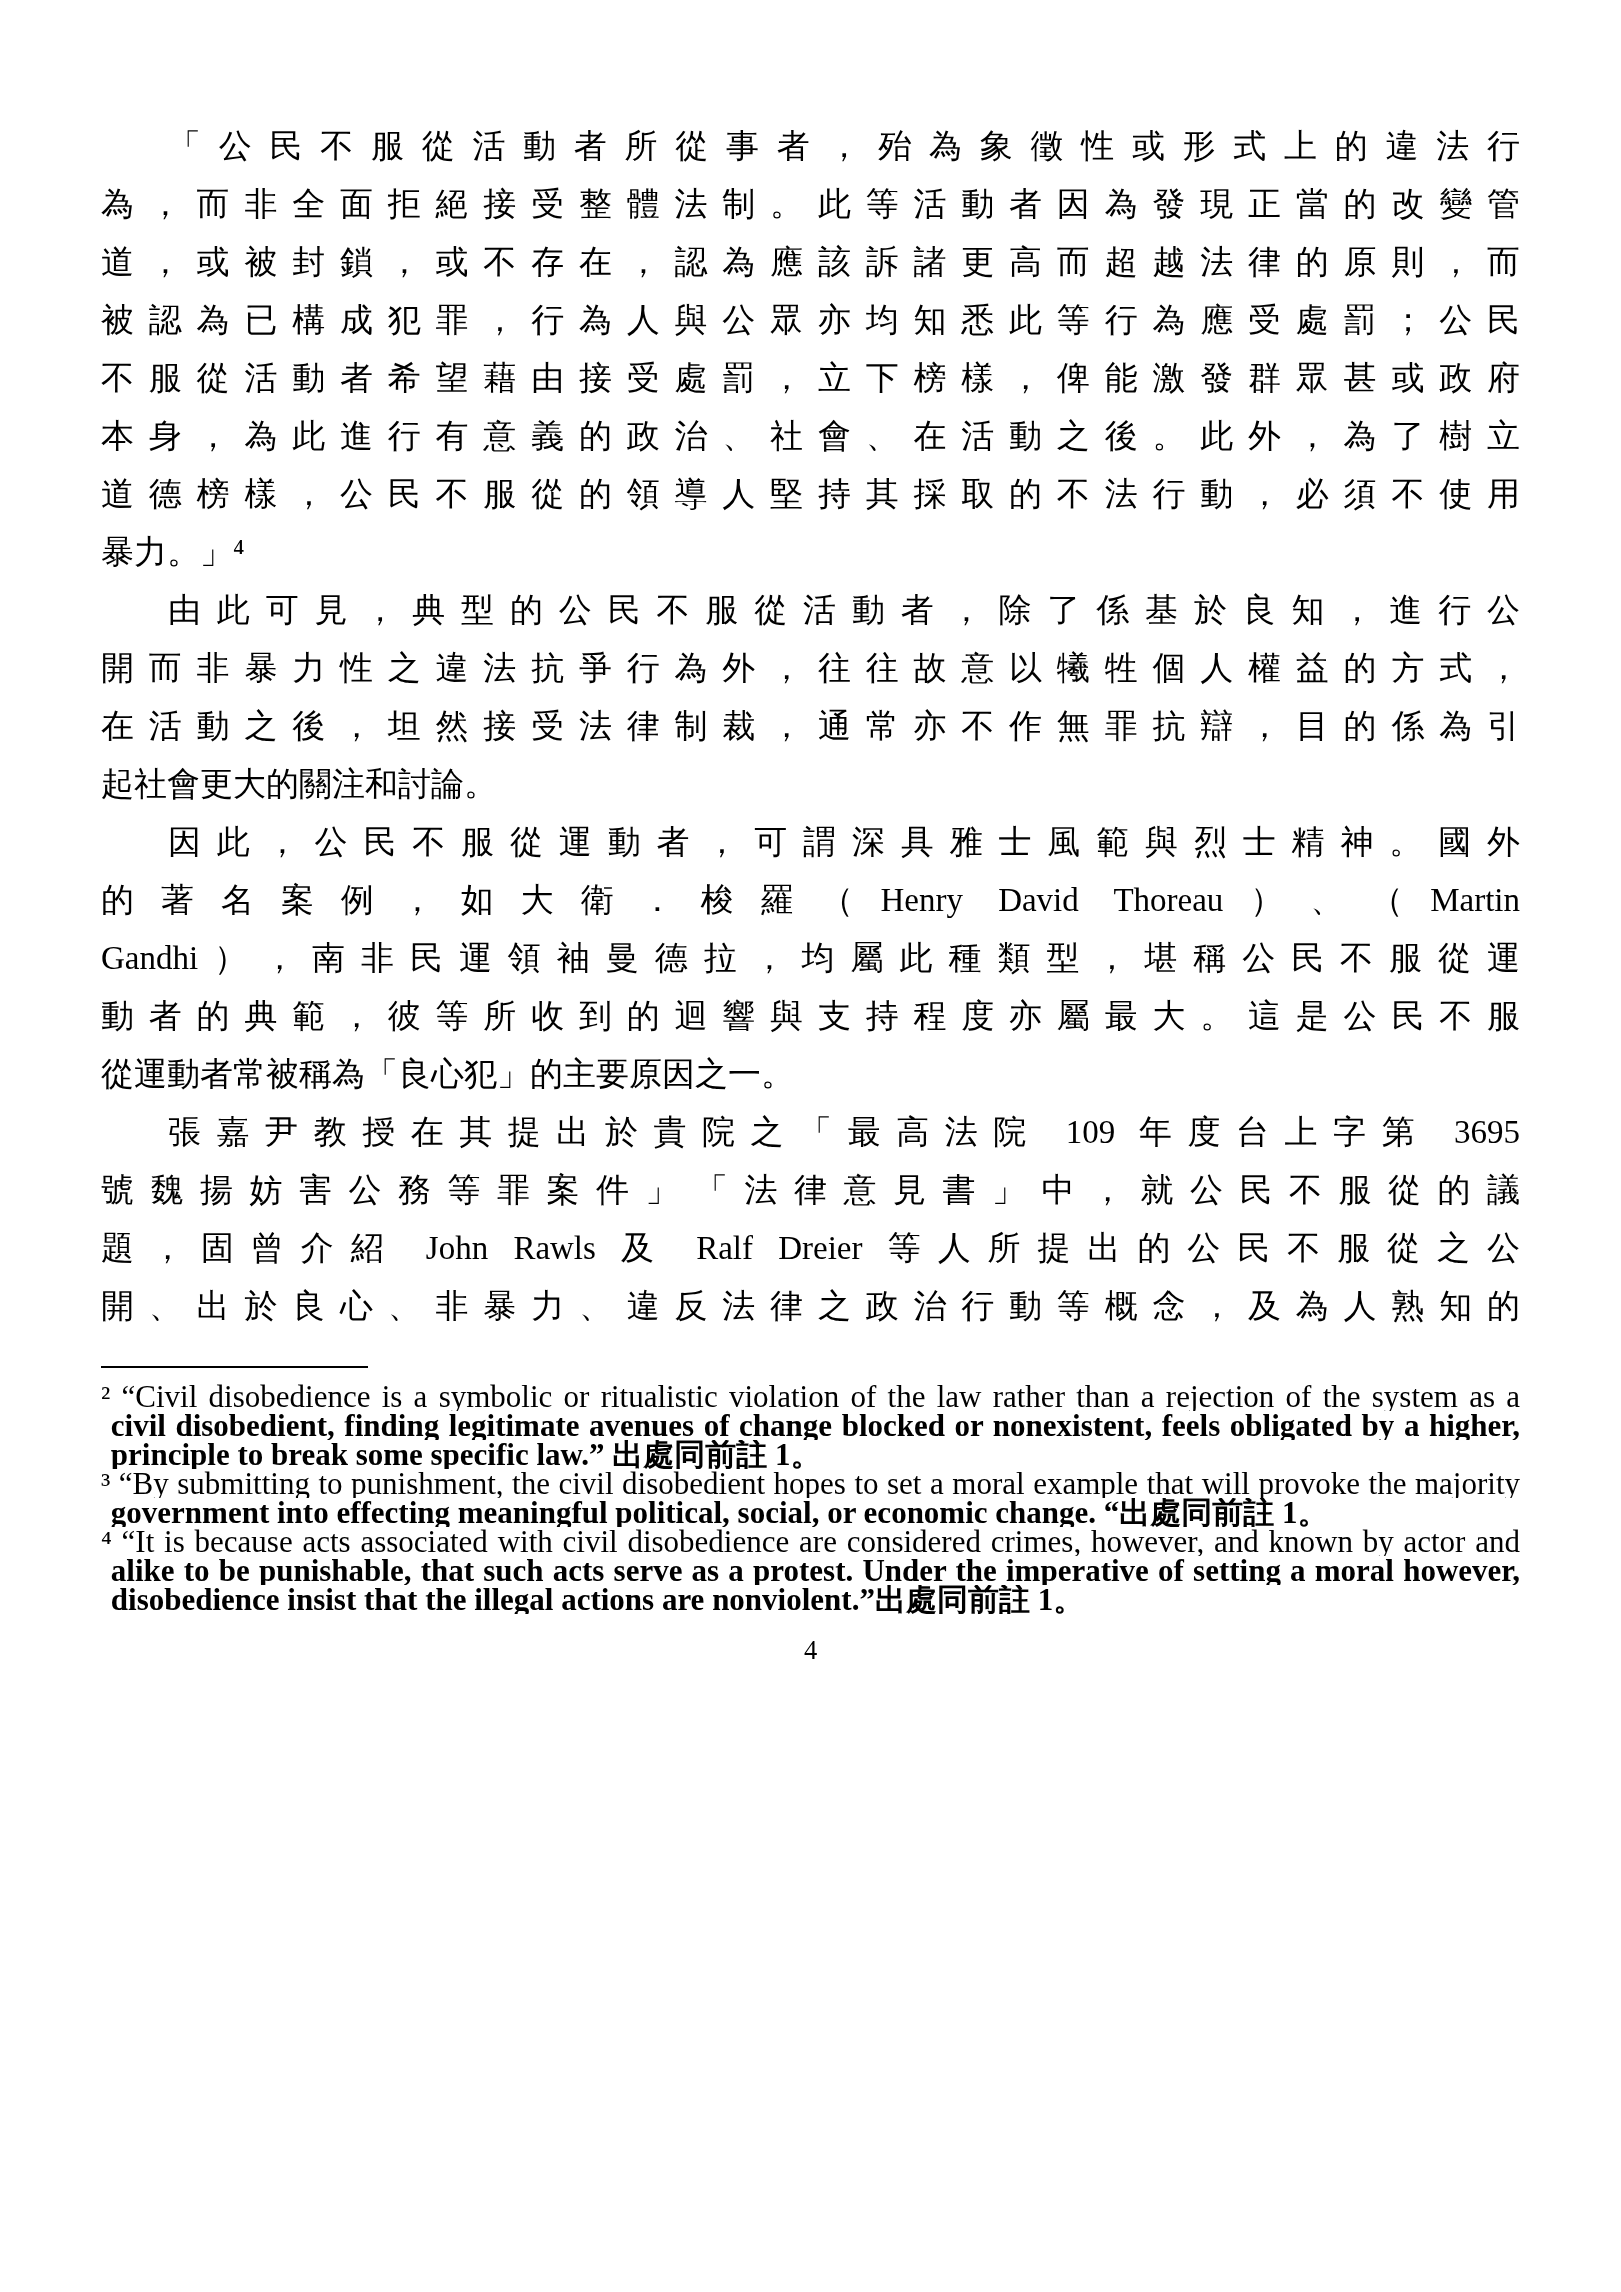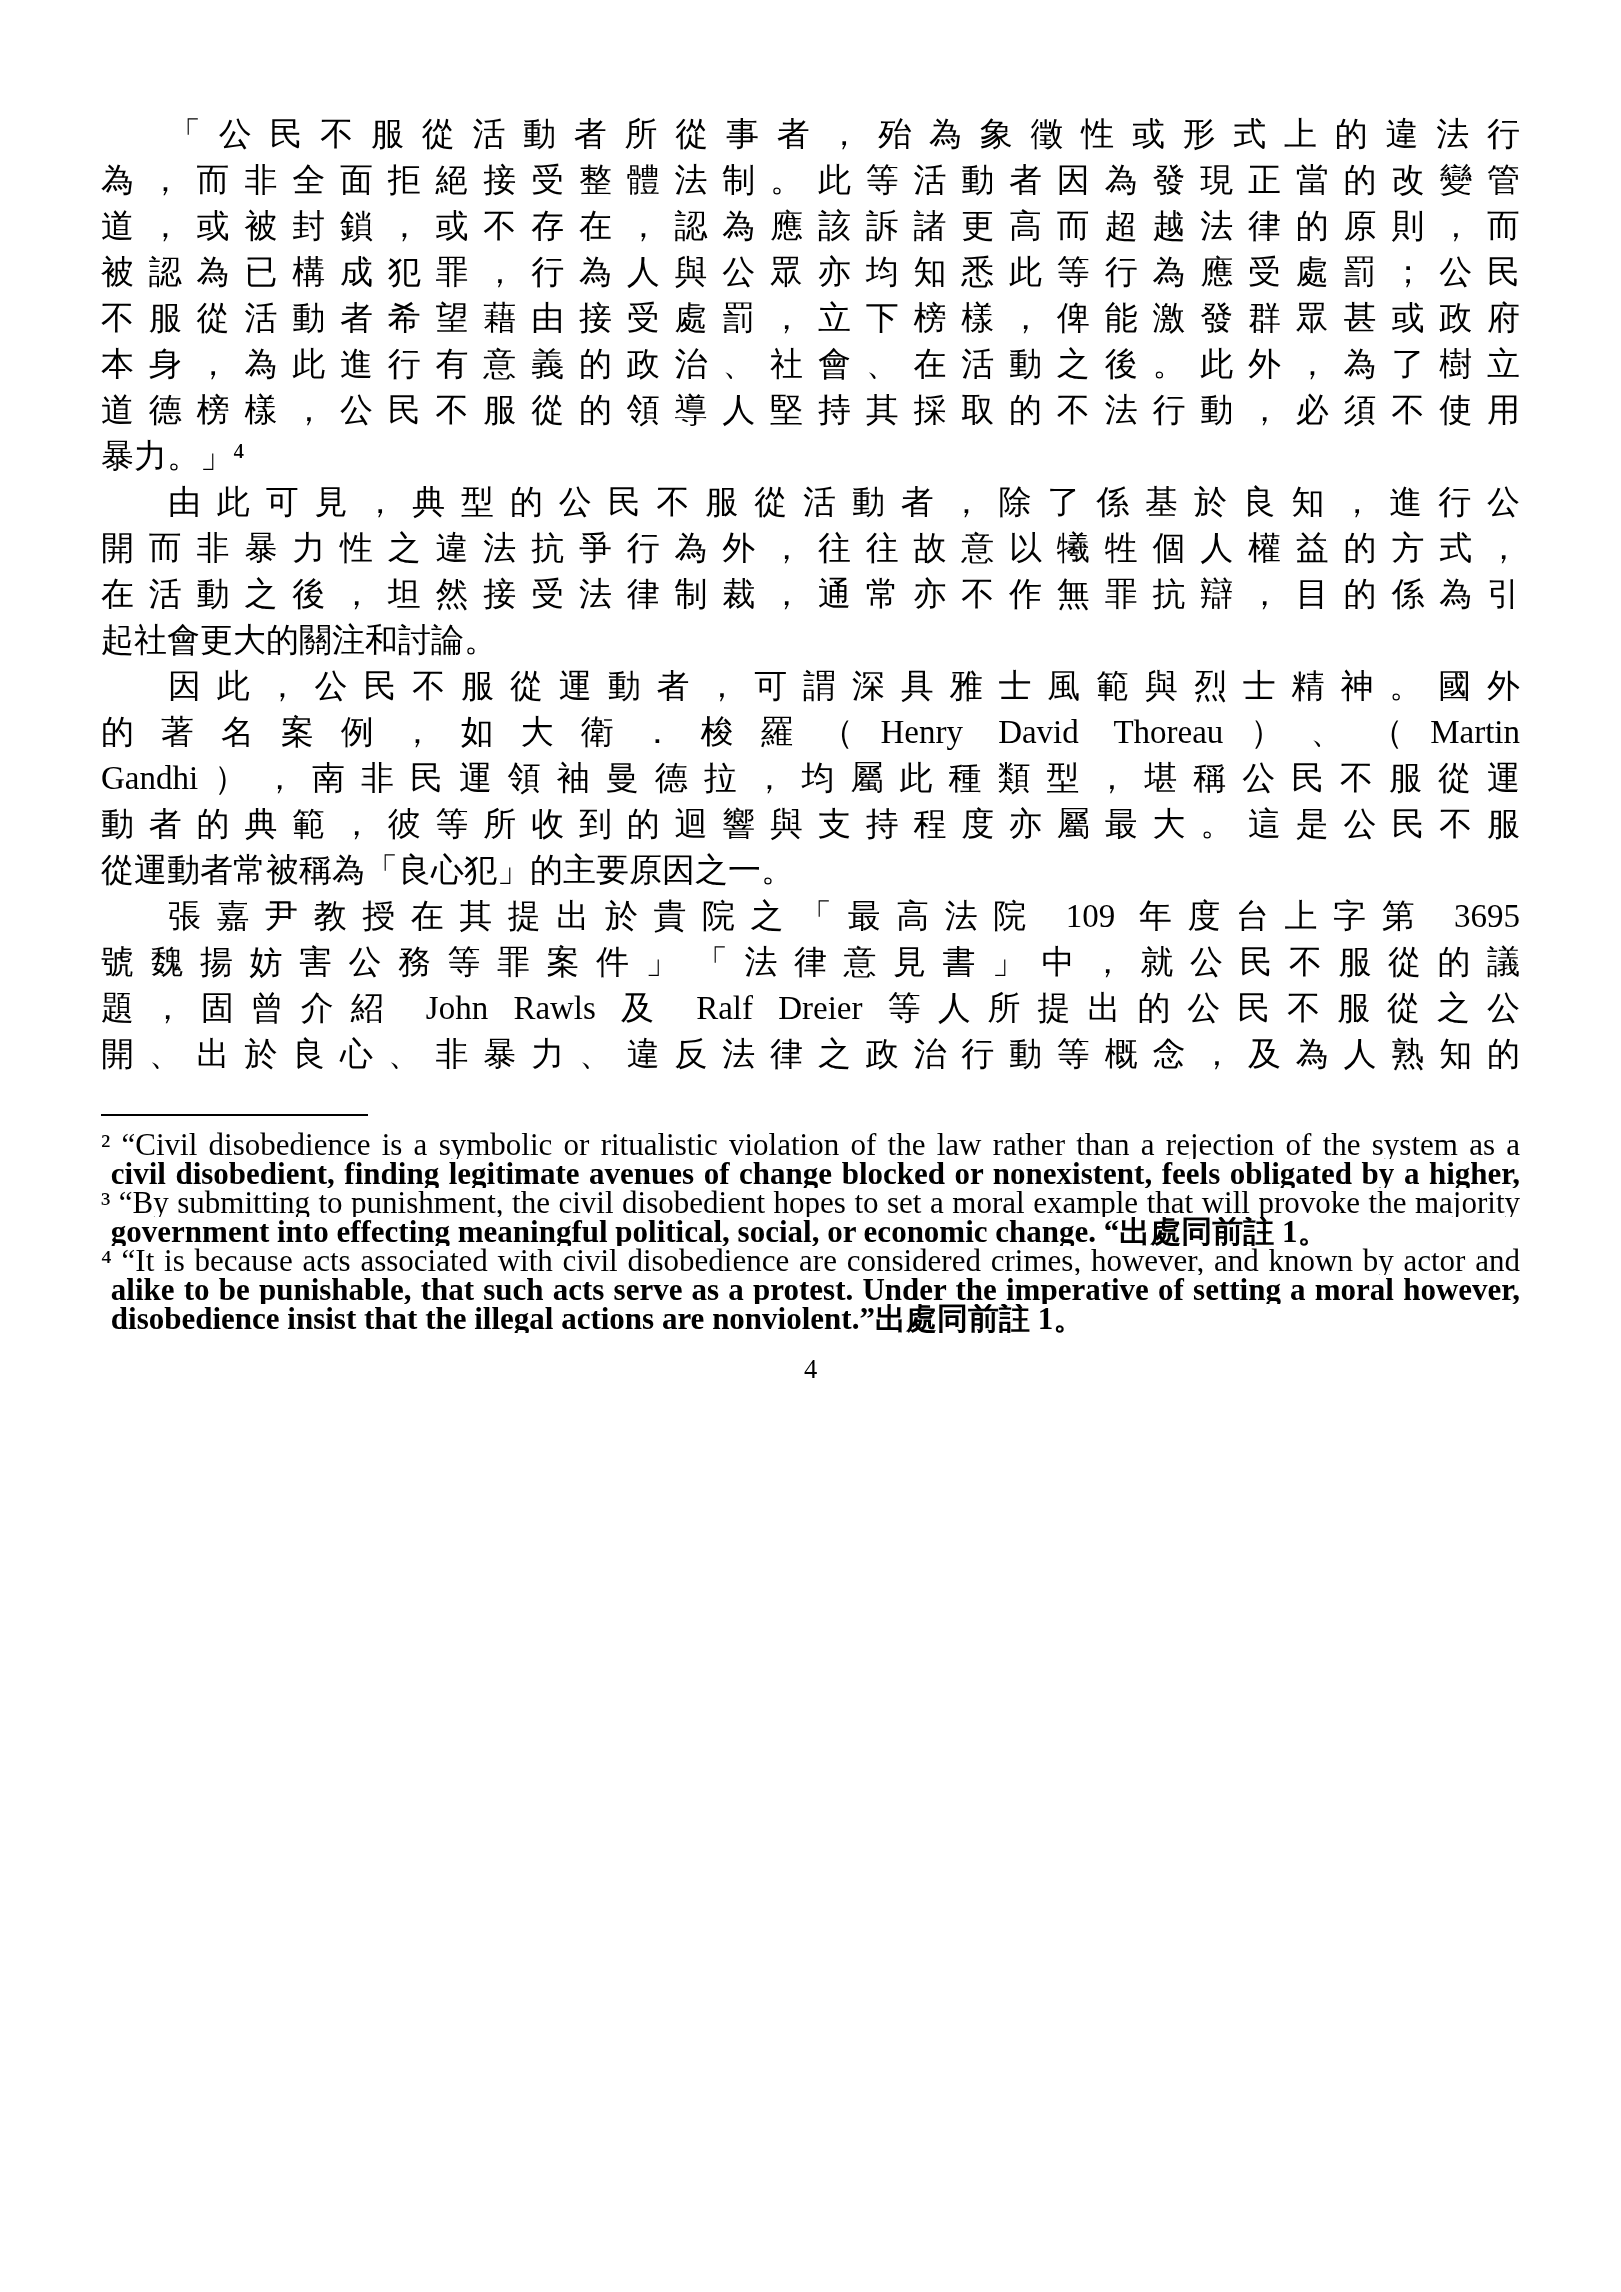--- a/index.html
+++ b/index.html
@@ -24,20 +24,21 @@
   }
   
   .body-line {
     font-size: 33px;
     line-height: 46px;
     height: 46px;
     text-align: justify;
     text-align-last: justify;
     overflow: hidden;
     white-space: normal;
+    margin-top: 12px;
   }
   .body-line.indent {
     text-indent: 67px;
   }
   .body-line.flush {
     text-align-last: left;
   }
   
   .fn-sep {
     width: 267px;
@@ -101,20 +102,21 @@
           <div class="body-line">號魏揚妨害公務等罪案件」「法律意見書」中，就公民不服從的議</div>
           <div class="body-line">題，固曾介紹 John Rawls 及 Ralf Dreier 等人所提出的公民不服從之公</div>
           <div class="body-line">開、出於良心、非暴力、違反法律之政治行動等概念，及為人熟知的</div>
         </div>
       </div>
     <div class="fn-sep"></div>
     <div id="footnotes">
         <div>
           <div class="fn-line">² “Civil disobedience is a symbolic or ritualistic violation of the law rather than a rejection of the system as a whole. The</div>
           <div class="fn-line cont">civil disobedient, finding legitimate avenues of change blocked or nonexistent, feels obligated by a higher, extralegal</div>
+          <div class="fn-line cont flush">principle to break some specific law.” 出處同前註 1。</div>
         </div>
         <div>
           <div class="fn-line">³ “By submitting to punishment, the civil disobedient hopes to set a moral example that will provoke the majority or the</div>
           <div class="fn-line cont flush">government into effecting meaningful political, social, or economic change. “出處同前註 1。</div>
         </div>
         <div>
           <div class="fn-line">⁴ “It is because acts associated with civil disobedience are considered crimes, however, and known by actor and public</div>
           <div class="fn-line cont">alike to be punishable, that such acts serve as a protest. Under the imperative of setting a moral however, leaders of civil</div>
           <div class="fn-line cont flush">disobedience insist that the illegal actions are nonviolent.”出處同前註 1。</div>
         </div>

